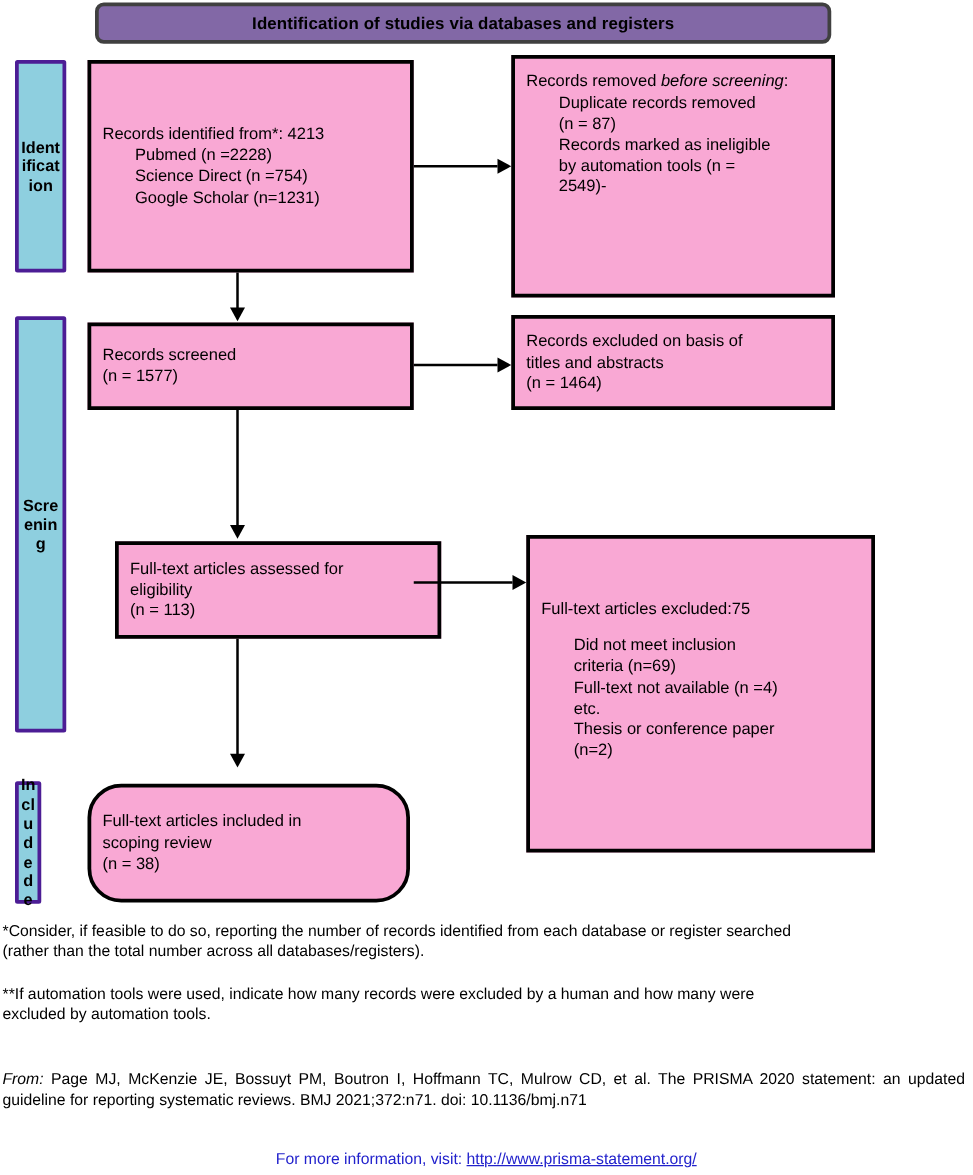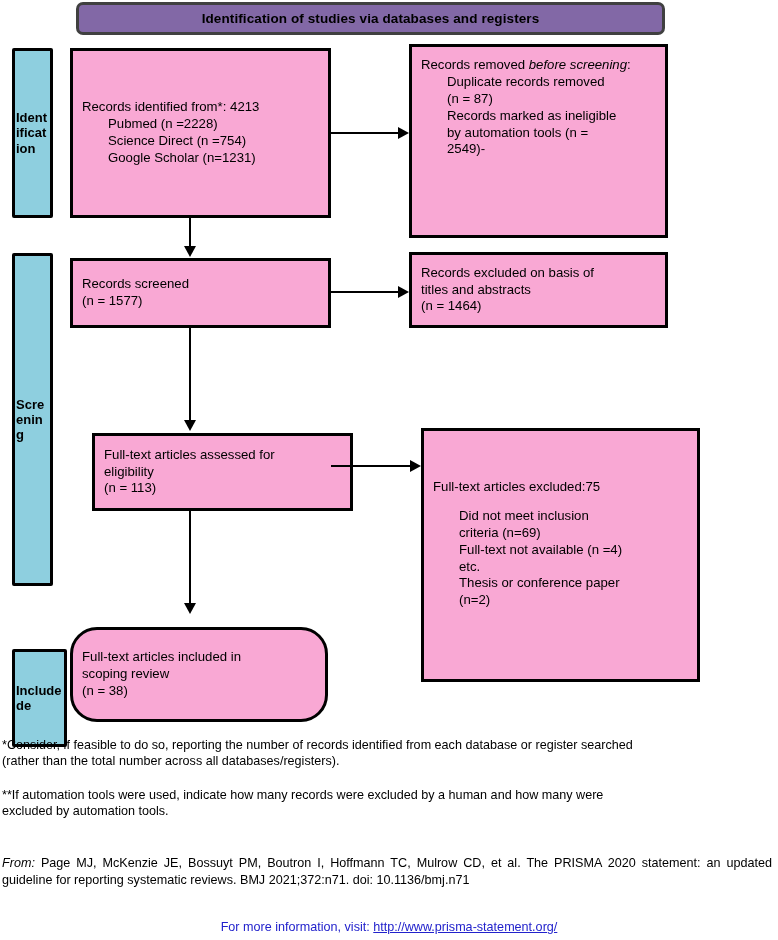--- a/index.html
+++ b/index.html
@@ -38,36 +38,36 @@
     font-weight: bold;
     color: #000000;
     letter-spacing: 0.1px;
   }
 
   
   .stage {
     position: absolute;
     box-sizing: border-box;
     background: #8ecfdf;
-    border: 3px solid #000000;
+    border: 3px solid #4c1d95;
     border-radius: 2px;
     display: flex;
     align-items: center;
     justify-content: center;
-    text-align: left;
+    text-align: center;
     font-size: 13px;
     font-weight: bold;
     line-height: 1.18;
     word-break: break-all;
     overflow-wrap: anywhere;
     padding: 2px 1px;
   }
   .stage-identification { left: 12px; top: 48px;  width: 41px; height: 170px; }
   .stage-screening      { left: 12px; top: 253px; width: 41px; height: 333px; }
-  .stage-included       { left: 12px; top: 625px; width: 55px; height: 98px; margin-top: 24px;  }
+  .stage-included       { left: 12px; top: 625px; width: 21px; height: 98px;  }
 
   
   .box {
     position: absolute;
     box-sizing: border-box;
     background: #f9a8d4;
     border: 3px solid #000000;
     font-size: 13.2px;
     line-height: 1.28;
     white-space: pre-line;

